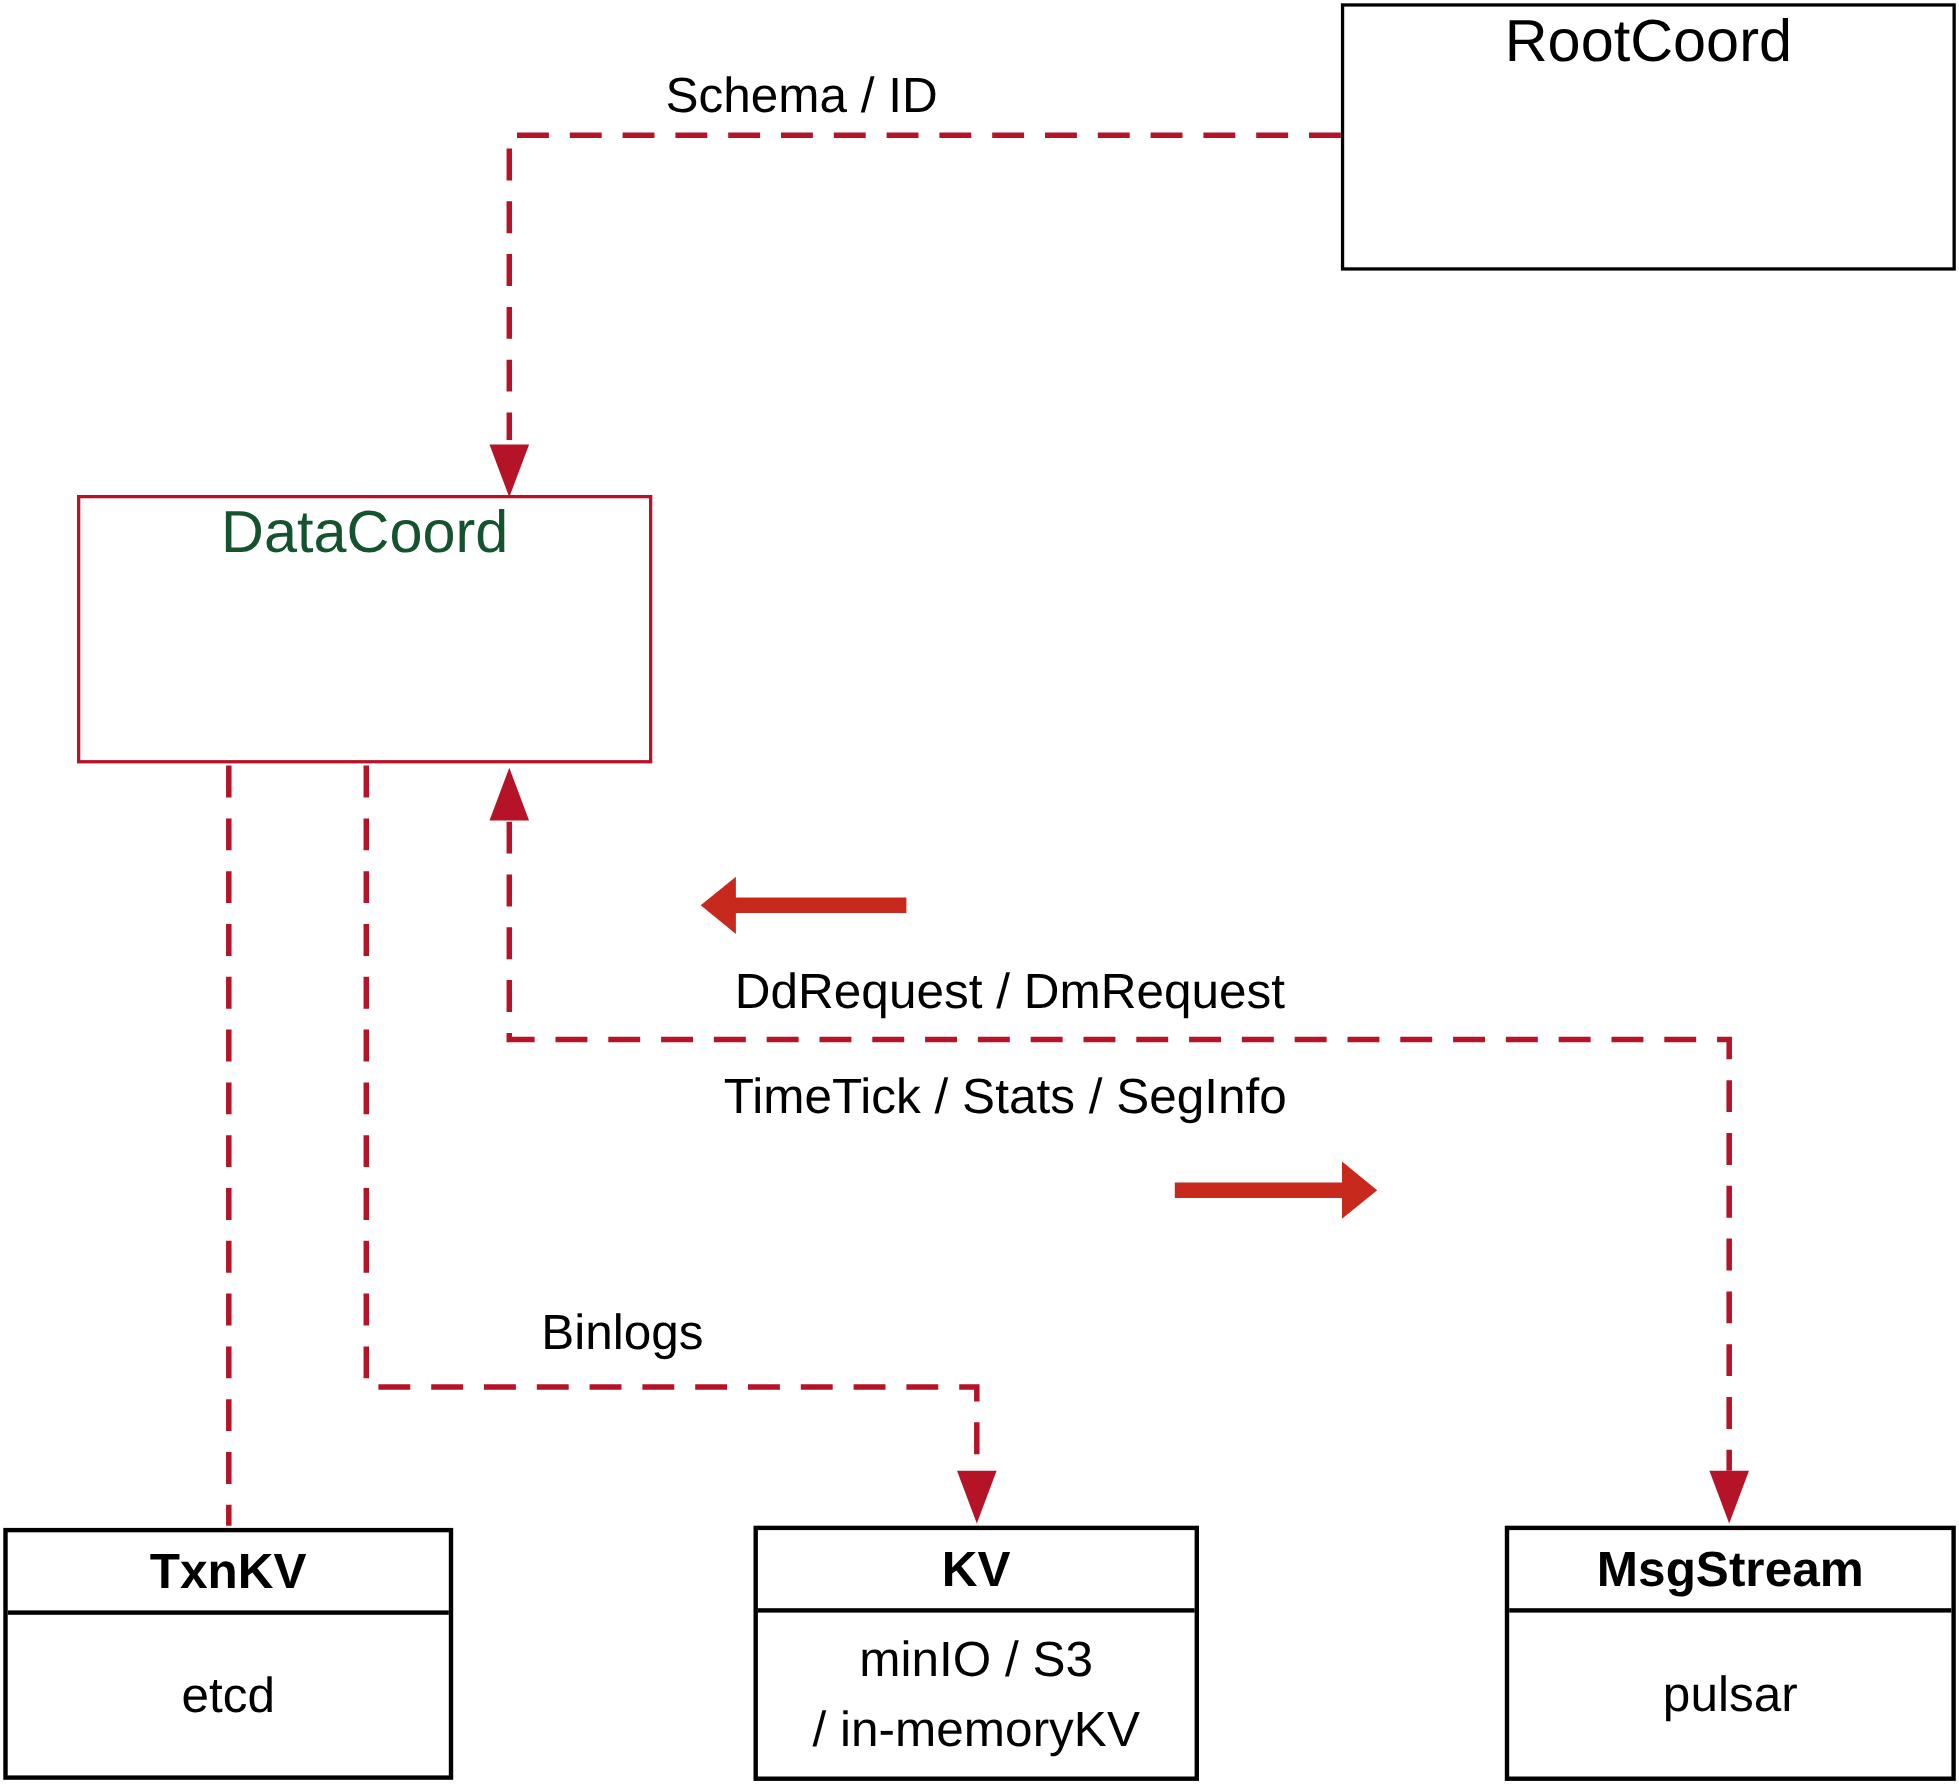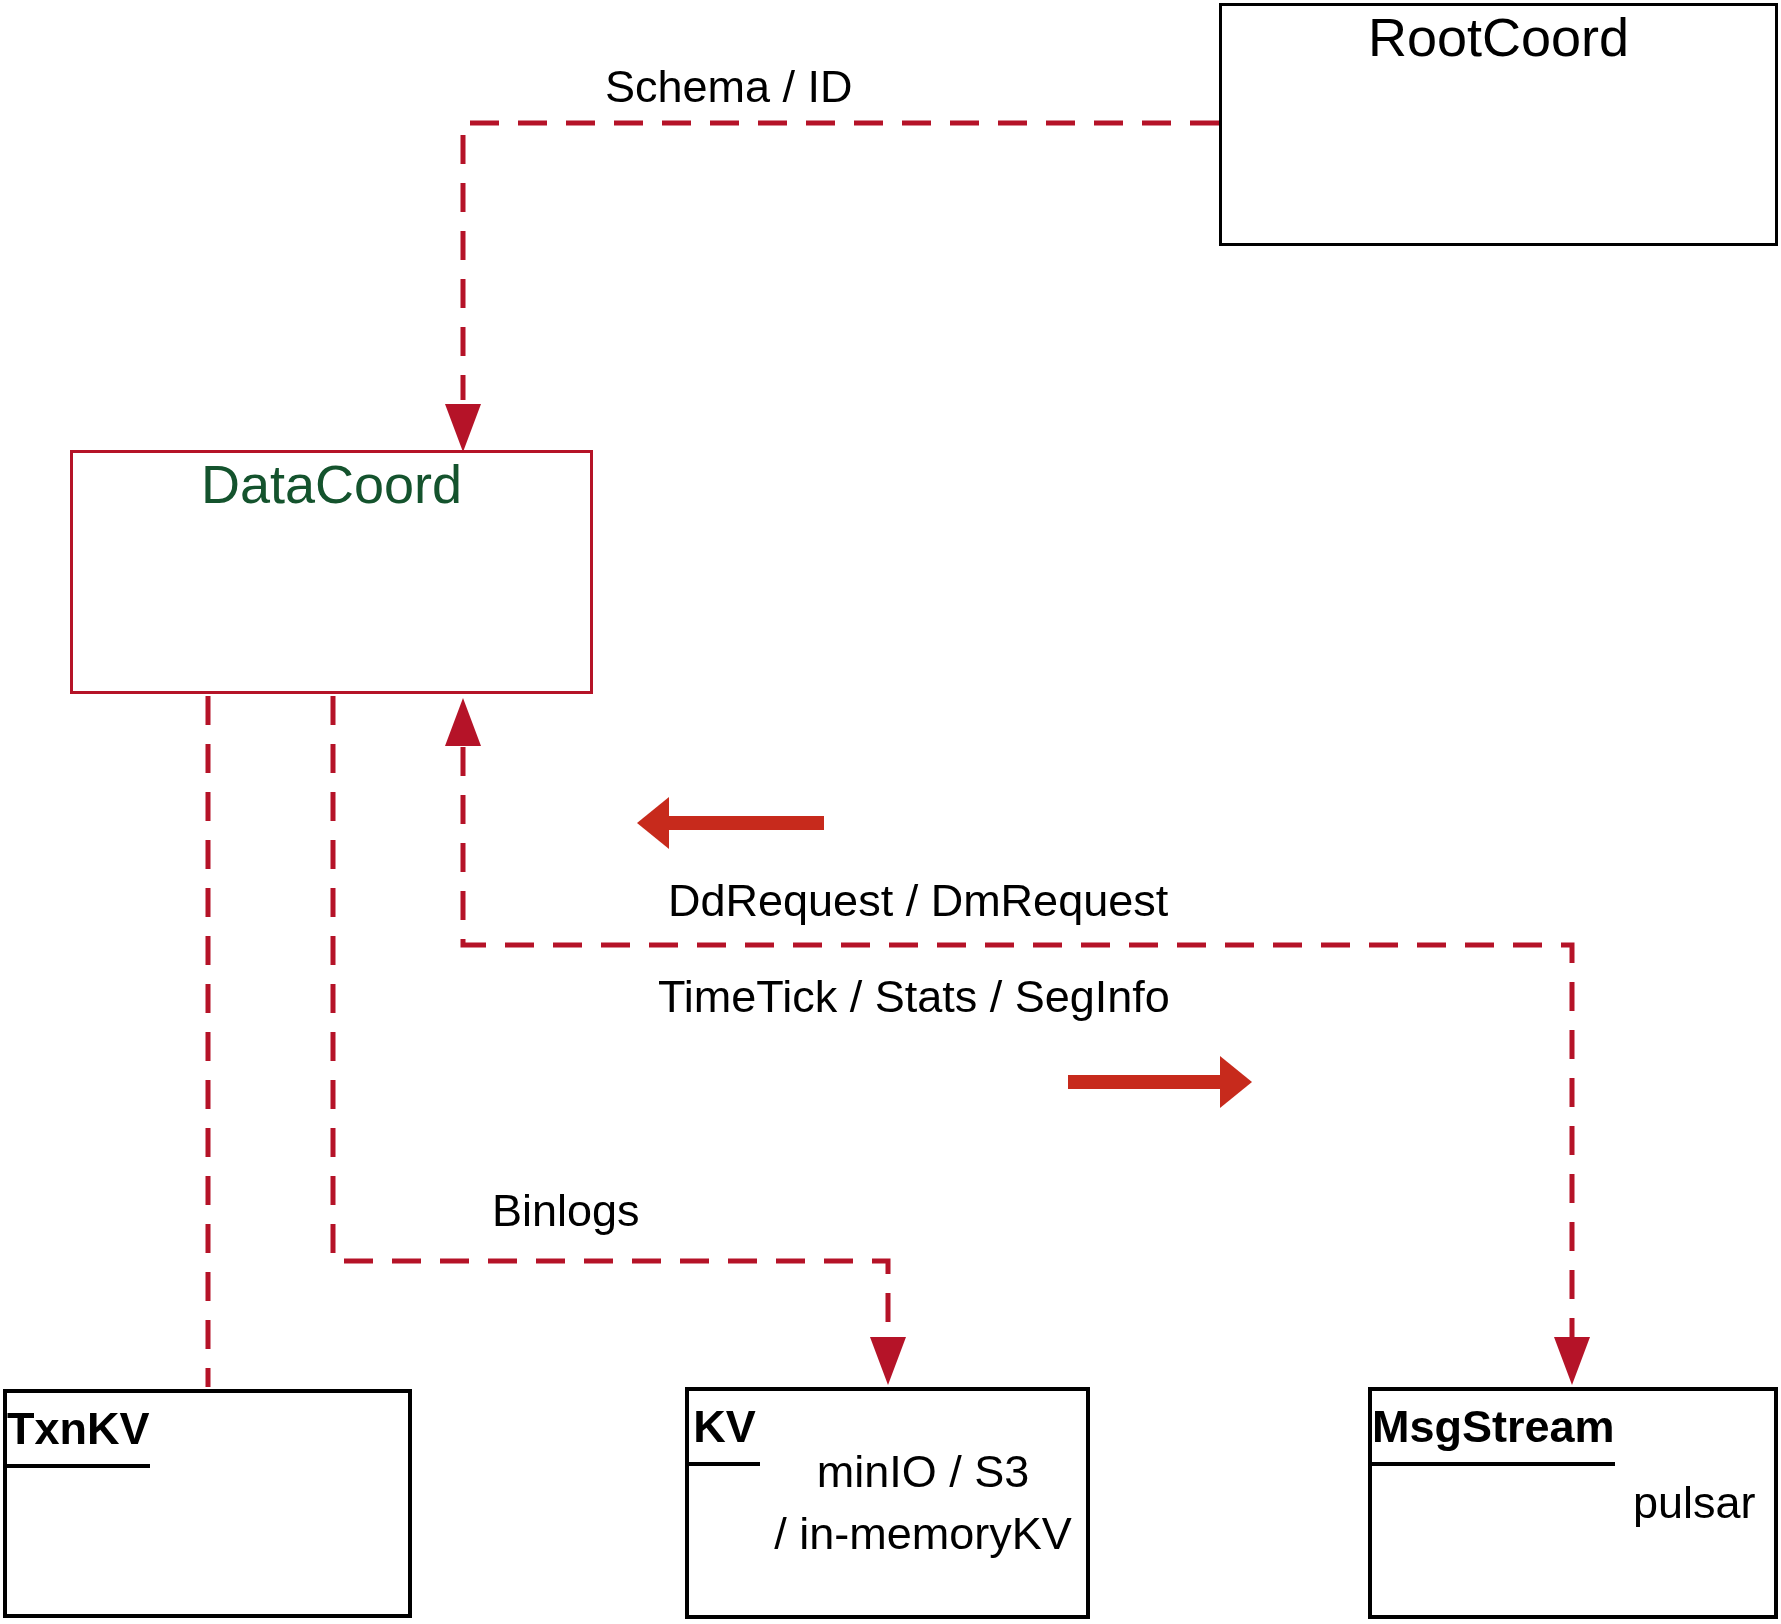--- a/index.html
+++ b/index.html
@@ -25,21 +25,21 @@
   .node-datacoord{
     left:70px;top:450px;width:523px;height:244px;
     border:3px solid #b51328;
     font-size:54px;color:#14532d;
   }
   .store{
     position:absolute;
     background:#ffffff;
     border:4px solid #000000;
     box-sizing:border-box;
-    display:flex;flex-direction:row;
+    display:flex;flex-direction:column;
   }
   .store-txnkv{left:3px;top:1389px;width:409px;height:229px;}
   .store-kv{left:685px;top:1387px;width:405px;height:232px;}
   .store-msgstream{left:1368px;top:1387px;width:410px;height:232px;}
   .store-header{
     height:71px;flex:0 0 71px;
     border-bottom:4px solid #000000;
     display:flex;align-items:center;justify-content:center;
     font-size:45px;font-weight:bold;color:#000000;
   }
@@ -88,20 +88,21 @@
   <div class="node node-rootcoord">
     <span>RootCoord</span>
   </div>
 
   <div class="node node-datacoord">
     <span>DataCoord</span>
   </div>
 
   <div class="store store-txnkv">
     <div class="store-header">TxnKV</div>
+    <div class="store-body">etcd</div>
   </div>
 
   <div class="store store-kv">
     <div class="store-header">KV</div>
     <div class="store-body">
       <span>minIO / S3</span>
       <span>/ in-memoryKV</span>
     </div>
   </div>
 

